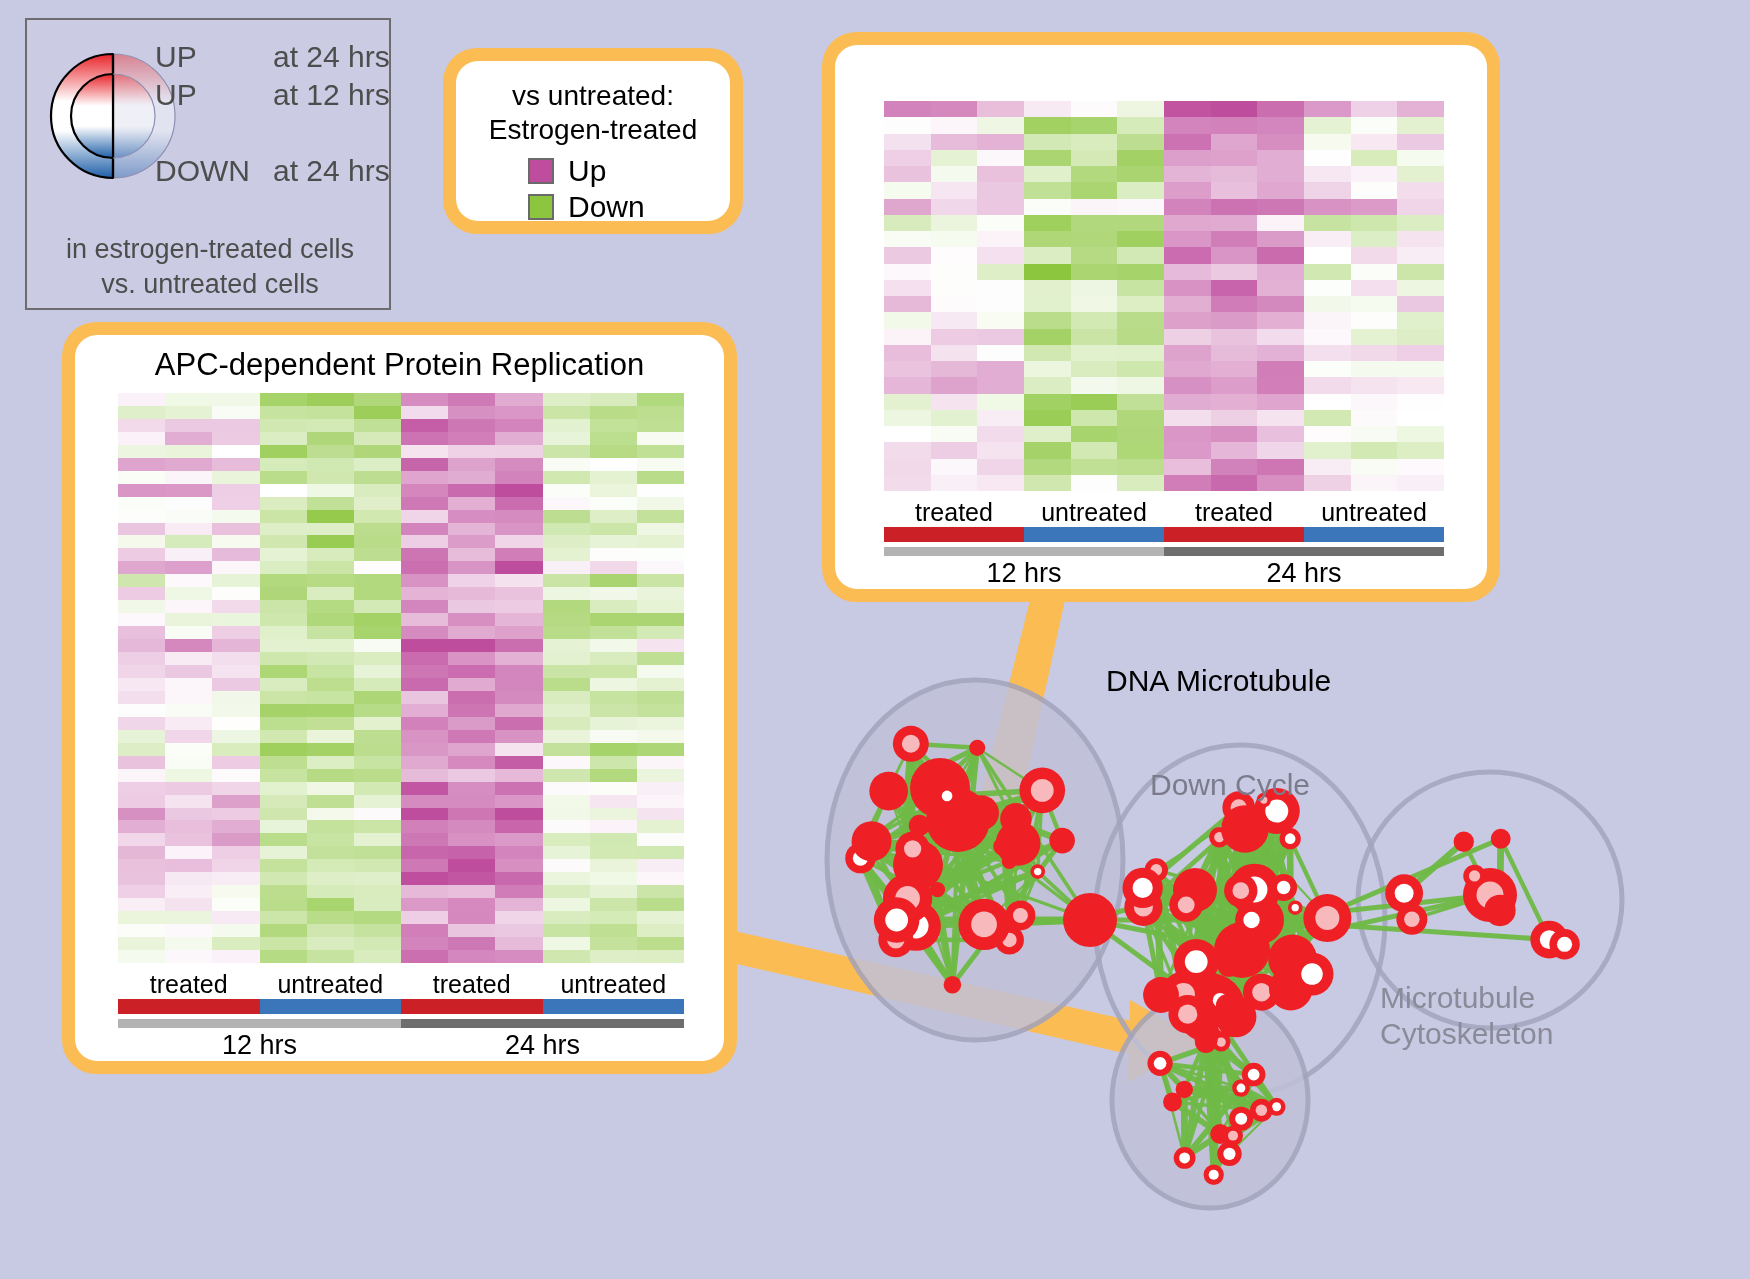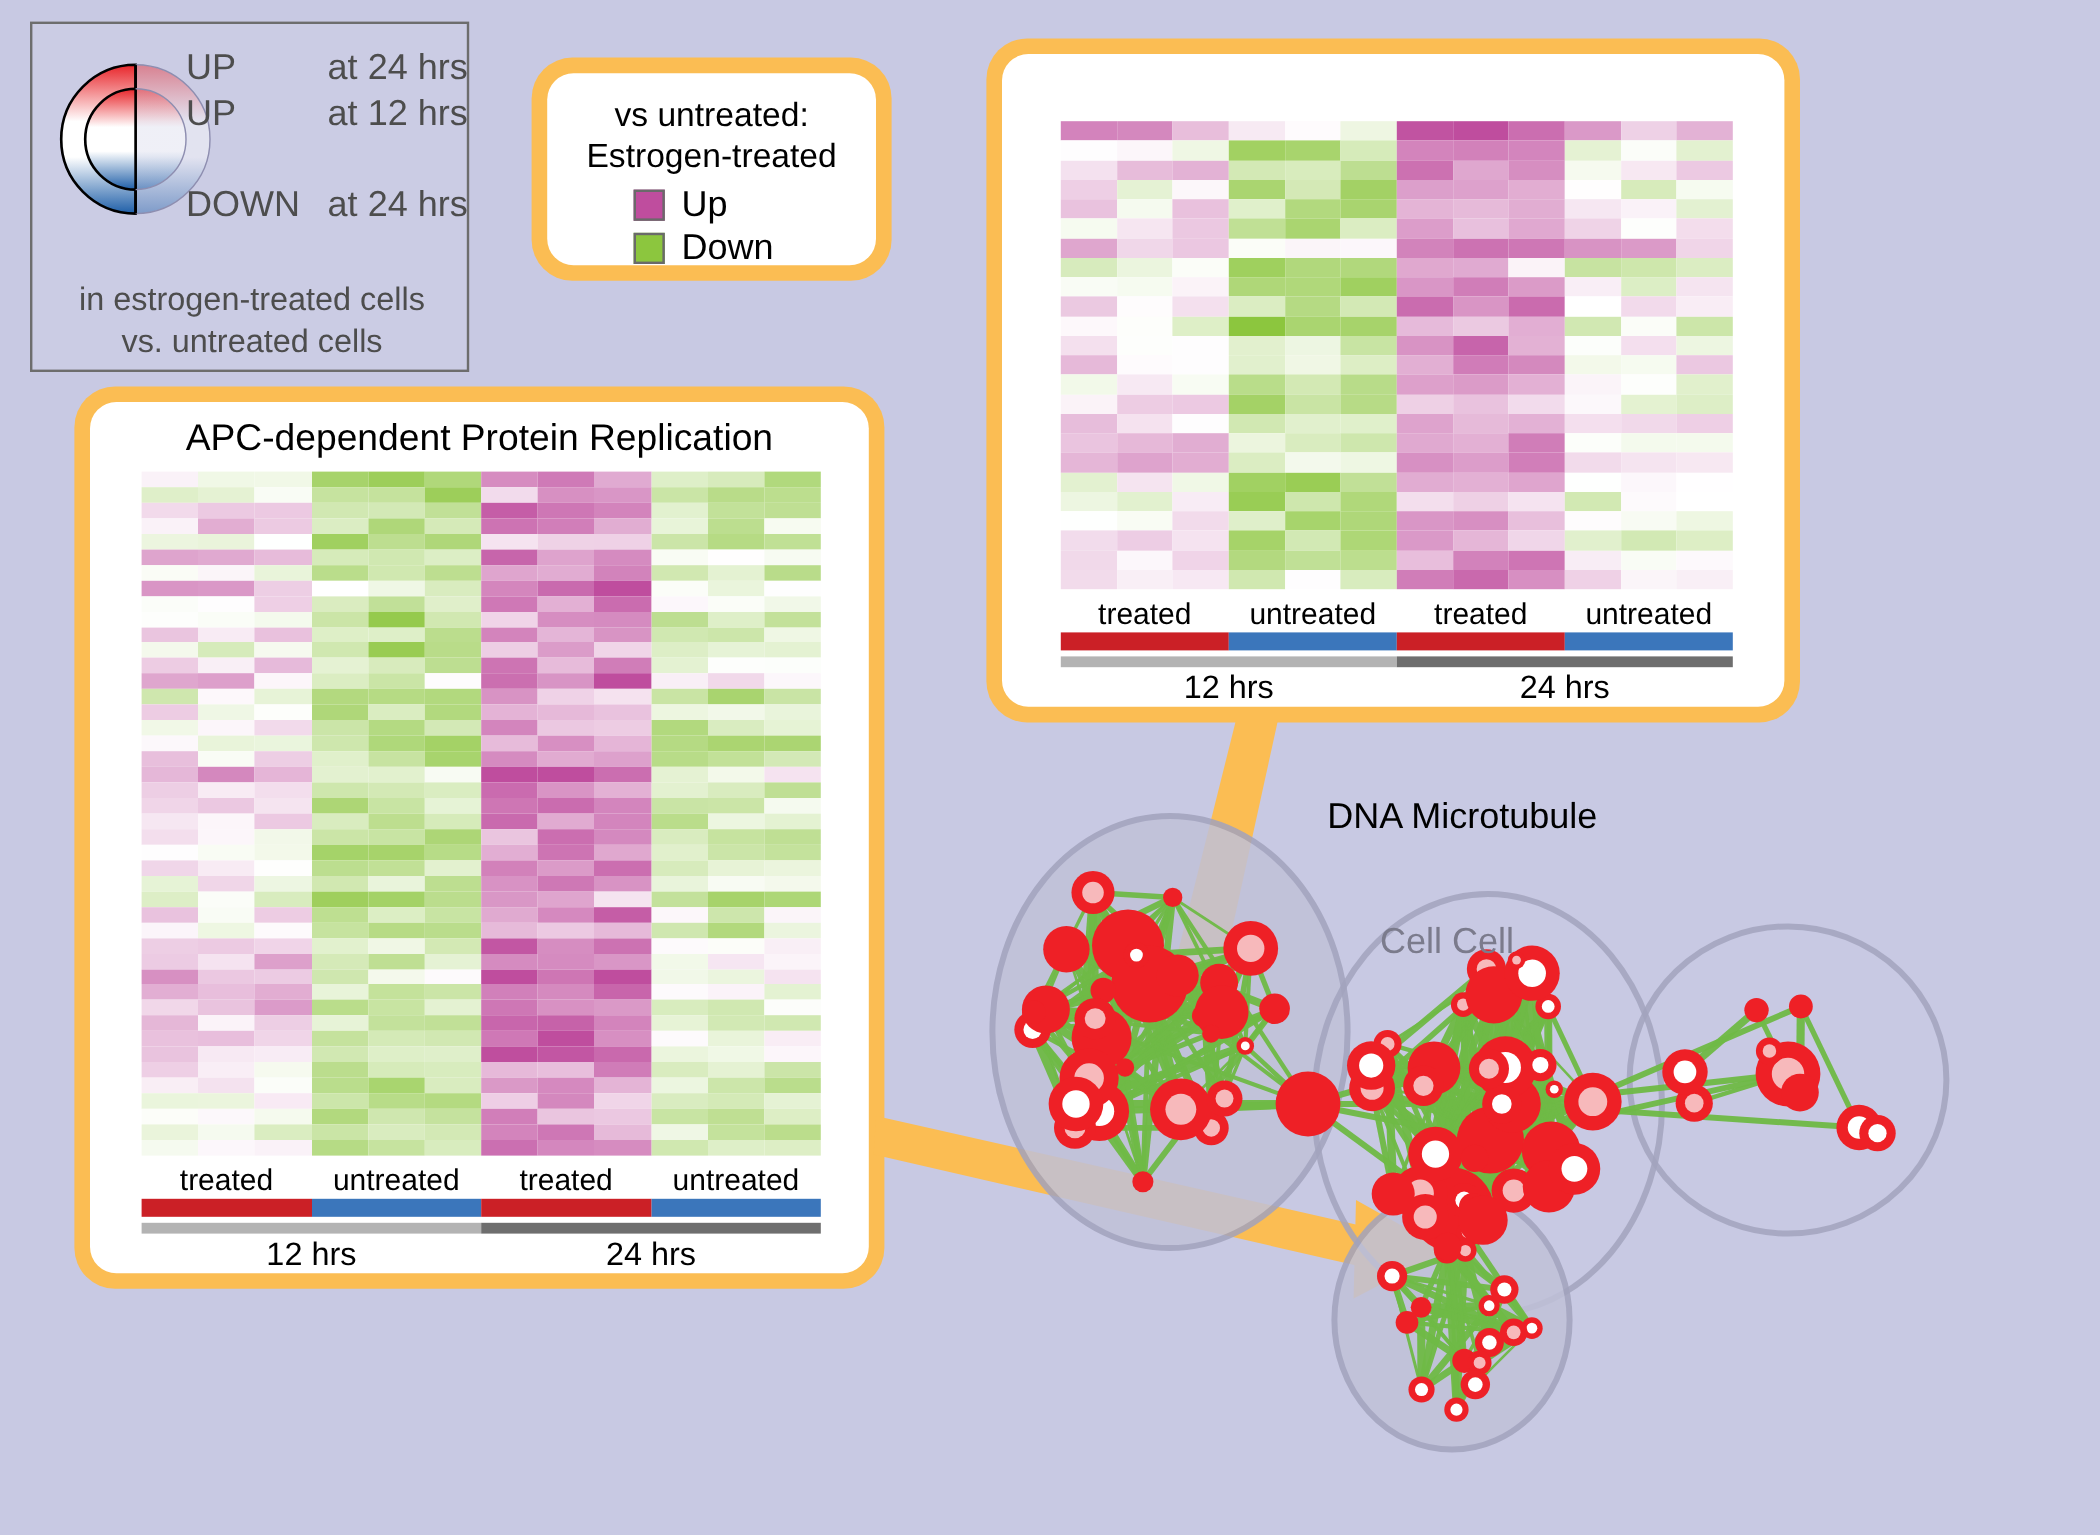--- a/index.html
+++ b/index.html
@@ -1545,14 +1545,15 @@
       <circle cx="394.60094311319796" cy="537.9264317153114" r="5.451982095022686" fill="#ffffff"></circle>
       <circle cx="443.01364727034786" cy="515.639363428024" r="9.950424652313814" fill="#ee2026"></circle>
       <circle cx="443.01364727034786" cy="515.639363428024" r="4.975212326156907" fill="#f7b9bb"></circle>
       <circle cx="416.2209279571591" cy="418.87088721554346" r="11.636247642571107" fill="#ee2026"></circle>
       <circle cx="471.3838519554126" cy="490.2635205674856" r="11.430435420013964" fill="#ee2026"></circle>
       <circle cx="471.3838519554126" cy="490.2635205674856" r="5.715217710006982" fill="#f7b9bb"></circle>
       <circle cx="439.43300196077695" cy="533.8274013576398" r="12.263510452583432" fill="#ee2026"></circle>
       <circle cx="439.43300196077695" cy="533.8274013576398" r="6.131755226291716" fill="#ffffff"></circle>
     </svg>
   <div class="netlabel" id="nl-dna">DNA Microtubule</div>
-  <div class="netlabel" id="nl-cc">Cell Cell</div>
+  <div class="netlabel" id="nl-cc">Down Cycle</div>
+  <div class="netlabel" id="nl-mt"><div>Microtubule</div><div>Cytoskeleton</div></div>
 </div>
 
 </body></html>

